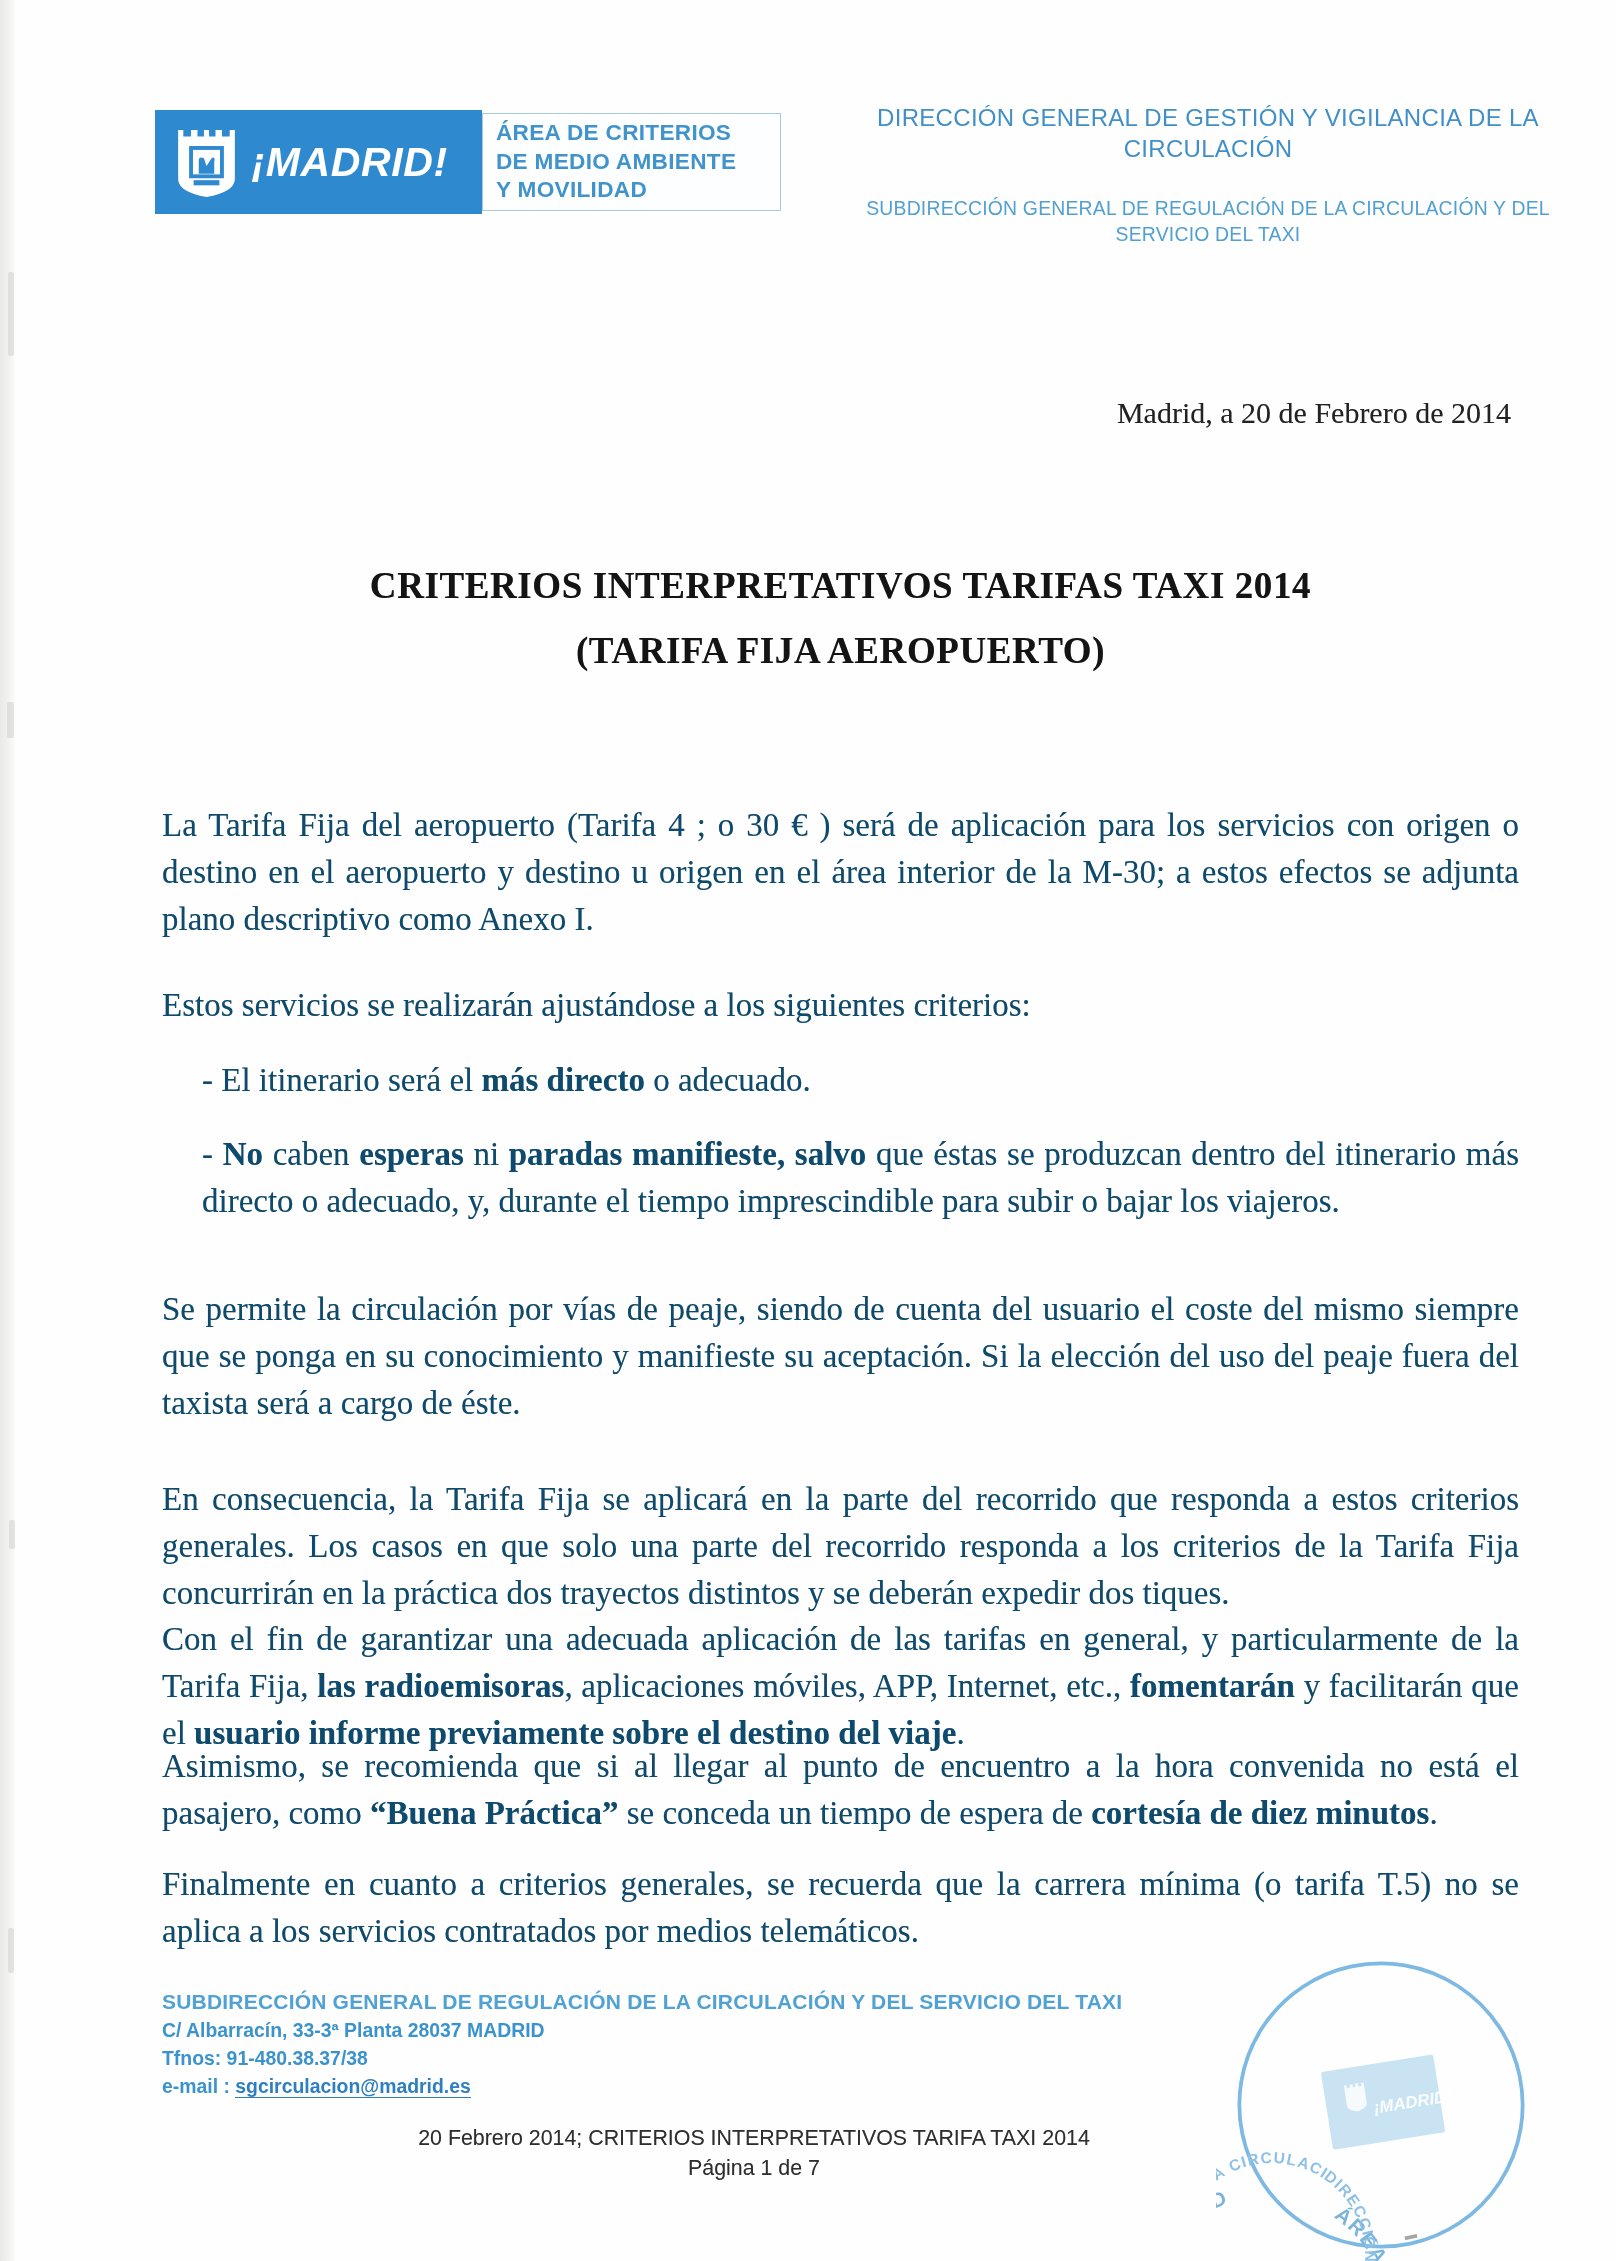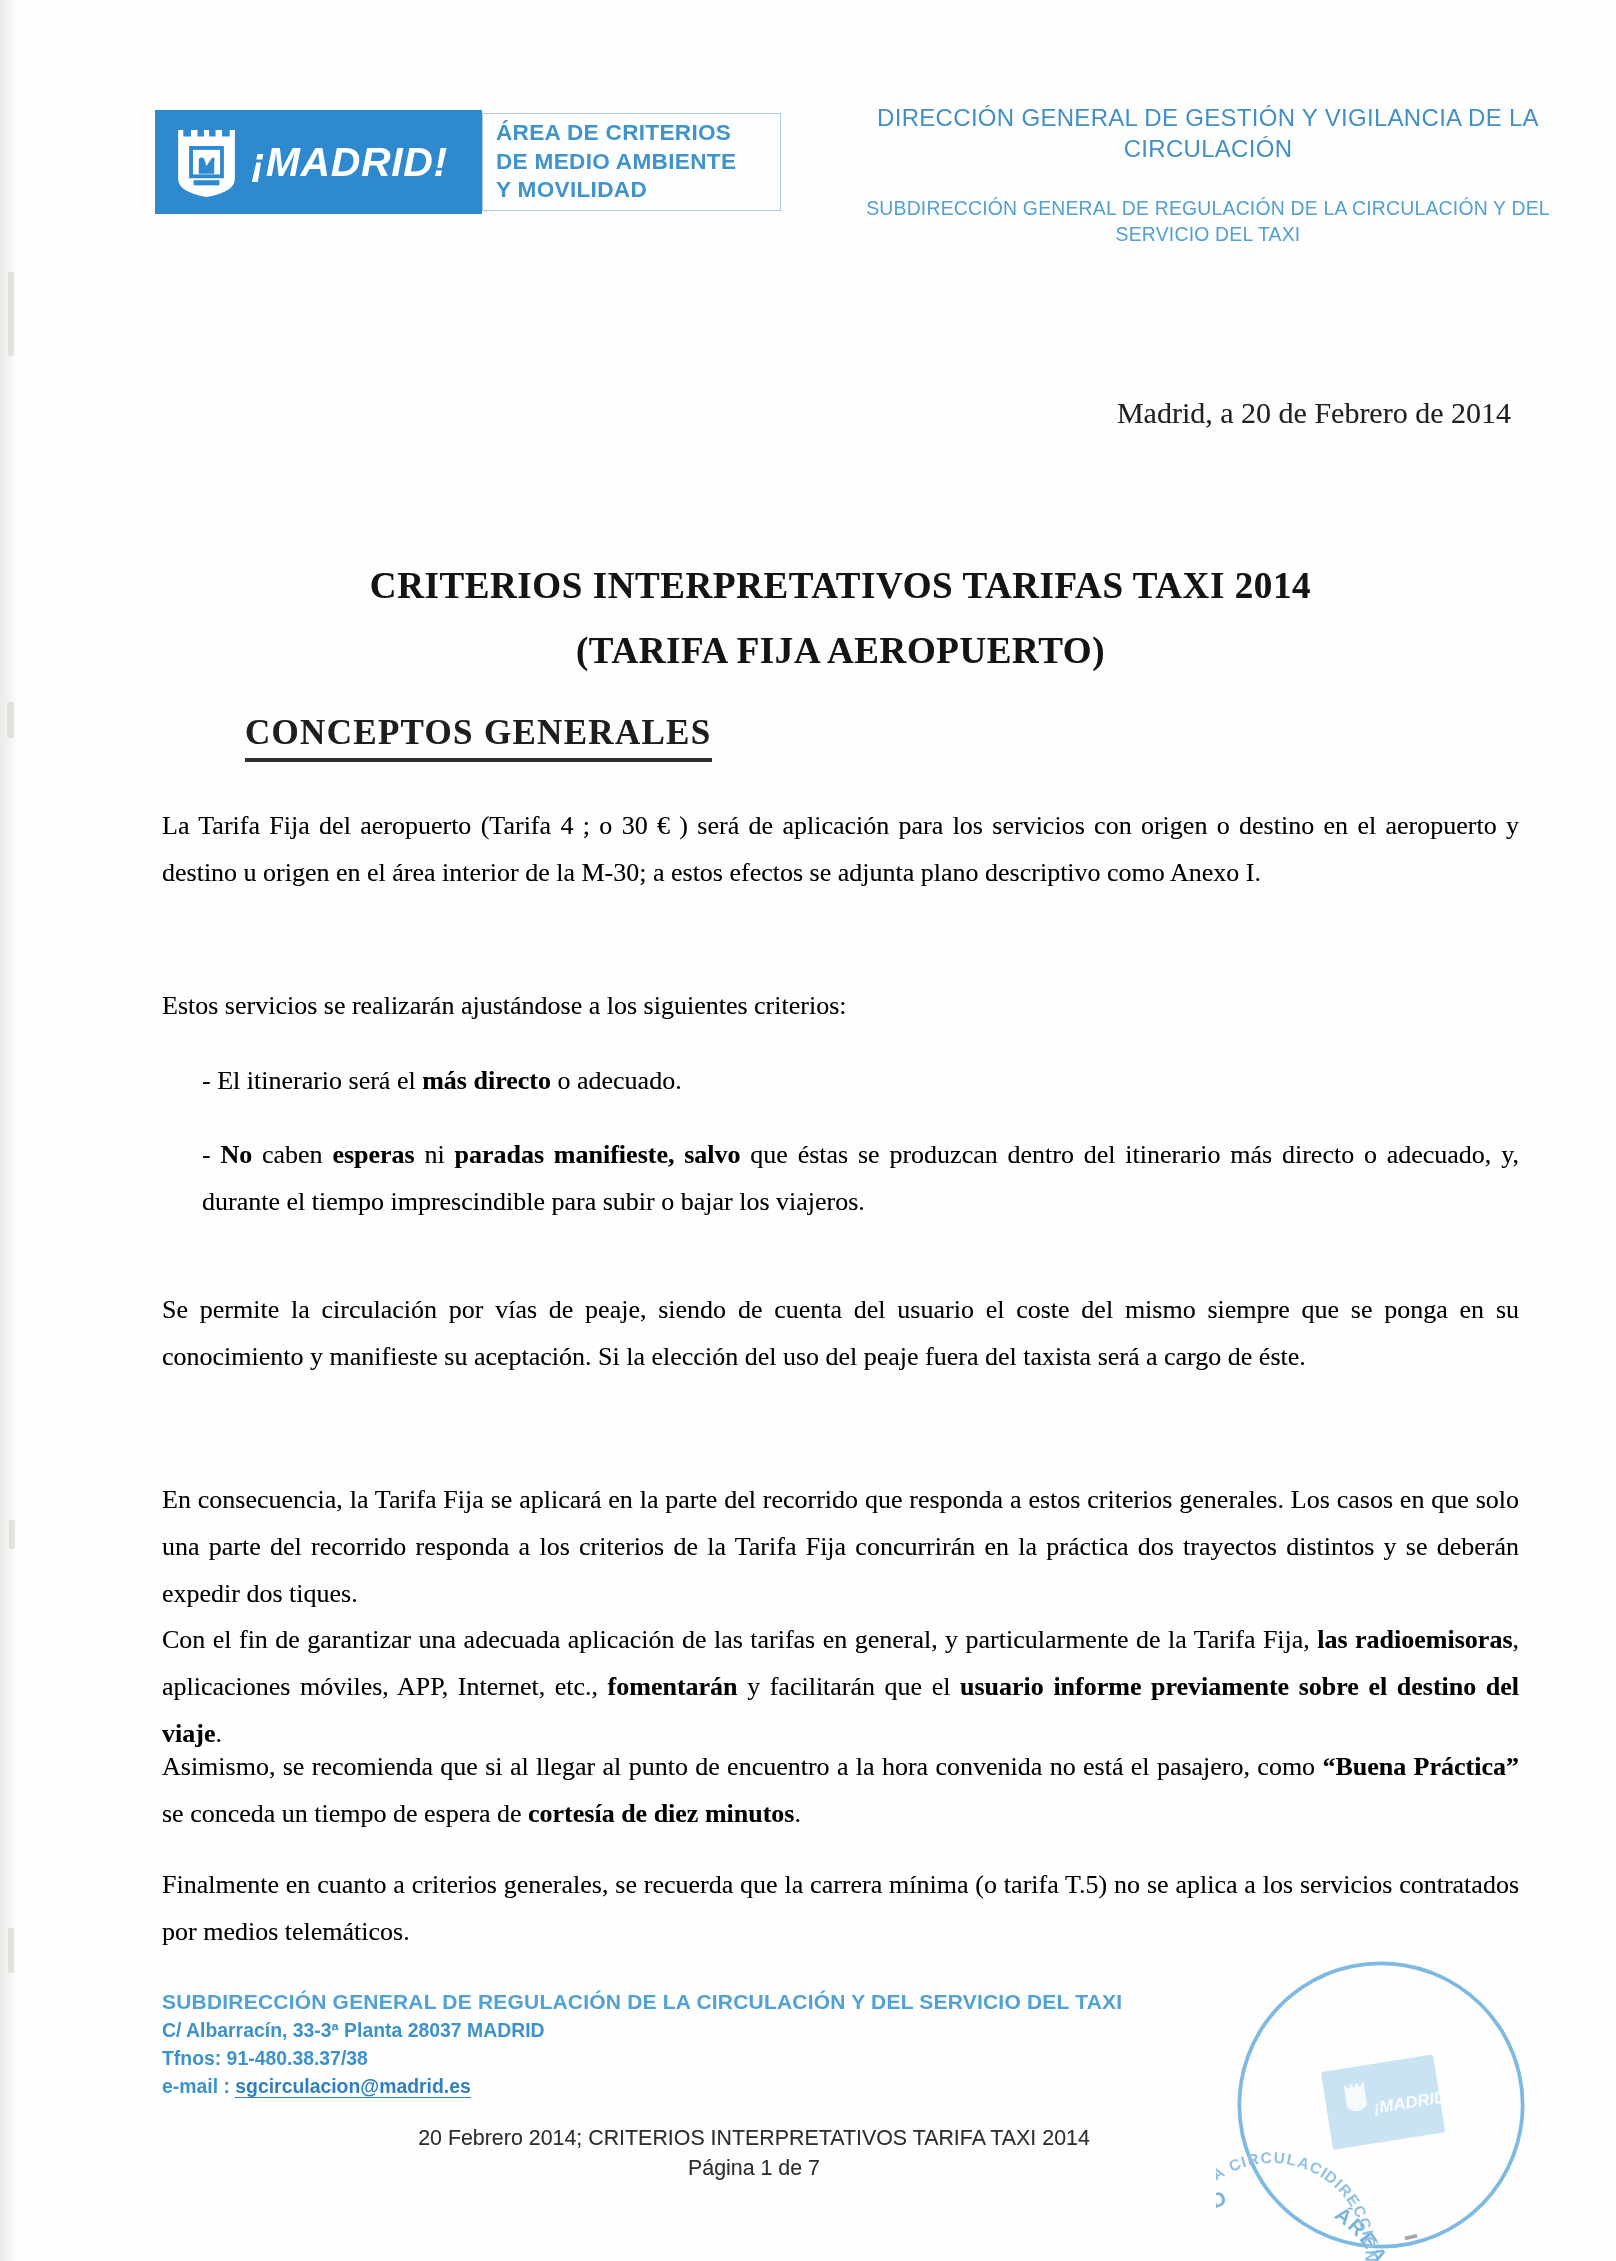--- a/index.html
+++ b/index.html
@@ -39,21 +39,21 @@
 
   .doc-title{position:absolute;left:162px;width:1357px;text-align:center;font-weight:bold;
     font-size:37px;color:#141414;letter-spacing:0.6px;text-shadow:0 0 0.6px rgba(20,20,20,.4);margin-top:10px;}
   .t1{top:554px;}
   .t2{top:619px;}
 
   .section-heading{position:absolute;left:245px;top:713px;font-weight:bold;font-size:35px;
     color:#1e1e1e;letter-spacing:1.3px;border-bottom:4.5px solid #2f2f2f;padding-bottom:5.2px;
     text-shadow:0 0 0.6px rgba(20,20,20,.4);}
 
-  .par{position:absolute;font-size:26px;line-height:47px;text-align:justify;color:#000000;
+  .par{position:absolute;font-size:33px;line-height:47px;text-align:justify;color:#0c4a6e;
     text-shadow:0 0 0.6px rgba(40,40,40,.38);}
   .b{font-weight:bold;}
   .p-main{left:162px;width:1357px;}
   .p-bullet{left:202px;width:1317px;}
 
   
   .foot-left{position:absolute;left:162px;top:1988px;font-family:"Liberation Sans",sans-serif;}
   .foot-dept{font-size:21px;line-height:28px;color:#51a1d4;font-weight:bold;letter-spacing:0.2px;}
   .foot-row{font-size:19.4px;line-height:28px;color:#3c93cc;font-weight:bold;}
   .foot-email-link{color:#2f7fc0;border-bottom:1.9px solid #2f7fc0;cursor:pointer;}
@@ -95,21 +95,20 @@
   <div class="hdr-right">
     <div class="hdr-direccion">DIRECCIÓN GENERAL DE GESTIÓN Y VIGILANCIA DE LA CIRCULACIÓN</div>
     <div class="hdr-subdireccion">SUBDIRECCIÓN GENERAL DE REGULACIÓN DE LA CIRCULACIÓN Y DEL SERVICIO DEL TAXI</div>
   </div>
 
   <div class="date-line">Madrid, a 20 de Febrero de 2014</div>
 
   <div class="doc-title t1">CRITERIOS INTERPRETATIVOS TARIFAS TAXI 2014</div>
   <div class="doc-title t2">(TARIFA FIJA AEROPUERTO)</div>
 
-  <div class="section-heading">CONCEPTOS GENERALES</div>
 
   <div class="par p-main" style="top:802px;"><span>La Tarifa Fija del aeropuerto (Tarifa 4 ; o 30 € ) será de aplicación para los servicios con origen o destino en el aeropuerto y destino u origen en el área interior de la M-30; a estos efectos se adjunta plano descriptivo como Anexo I.</span></div>
   <div class="par p-main" style="top:982px;"><span>Estos servicios se realizarán ajustándose a los siguientes criterios:</span></div>
   <div class="par p-bullet" style="top:1057px;"><span>- El itinerario será el </span><span class="b">más directo</span><span> o adecuado.</span></div>
   <div class="par p-bullet" style="top:1131px;"><span>- </span><span class="b">No</span><span> caben </span><span class="b">esperas</span><span> ni </span><span class="b">paradas manifieste,</span><span> </span><span class="b">salvo</span><span> que éstas se produzcan dentro del itinerario más directo o adecuado, y, durante el tiempo imprescindible para subir o bajar los viajeros.</span></div>
   <div class="par p-main" style="top:1286px;"><span>Se permite la circulación por vías de peaje, siendo de cuenta del usuario el coste del mismo siempre que se ponga en su conocimiento y manifieste su aceptación. Si la elección del uso del peaje fuera del taxista será a cargo de éste.</span></div>
   <div class="par p-main" style="top:1476px;"><span>En consecuencia, la Tarifa Fija se aplicará en la parte del recorrido que responda a estos criterios generales. Los casos en que solo una parte del recorrido responda a los criterios de la Tarifa Fija concurrirán en la práctica dos trayectos distintos y se deberán expedir dos tiques.</span></div>
   <div class="par p-main" style="top:1616px;"><span>Con el fin de garantizar una adecuada aplicación de las tarifas en general, y particularmente de la Tarifa Fija, </span><span class="b">las radioemisoras</span><span>, aplicaciones móviles, APP, Internet, etc., </span><span class="b">fomentarán</span><span> y facilitarán que el </span><span class="b">usuario informe previamente sobre el destino del viaje</span><span>.</span></div>
   <div class="par p-main" style="top:1743px;"><span>Asimismo, se recomienda que si al llegar al punto de encuentro a la hora convenida no está el pasajero, como </span><span class="b">“Buena Práctica”</span><span> se conceda un tiempo de espera de </span><span class="b">cortesía de diez minutos</span><span>.</span></div>
   <div class="par p-main" style="top:1861px;"><span>Finalmente en cuanto a criterios generales,  se recuerda que  la carrera mínima (o tarifa T.5) no se aplica a los servicios contratados por medios telemáticos.</span></div>

